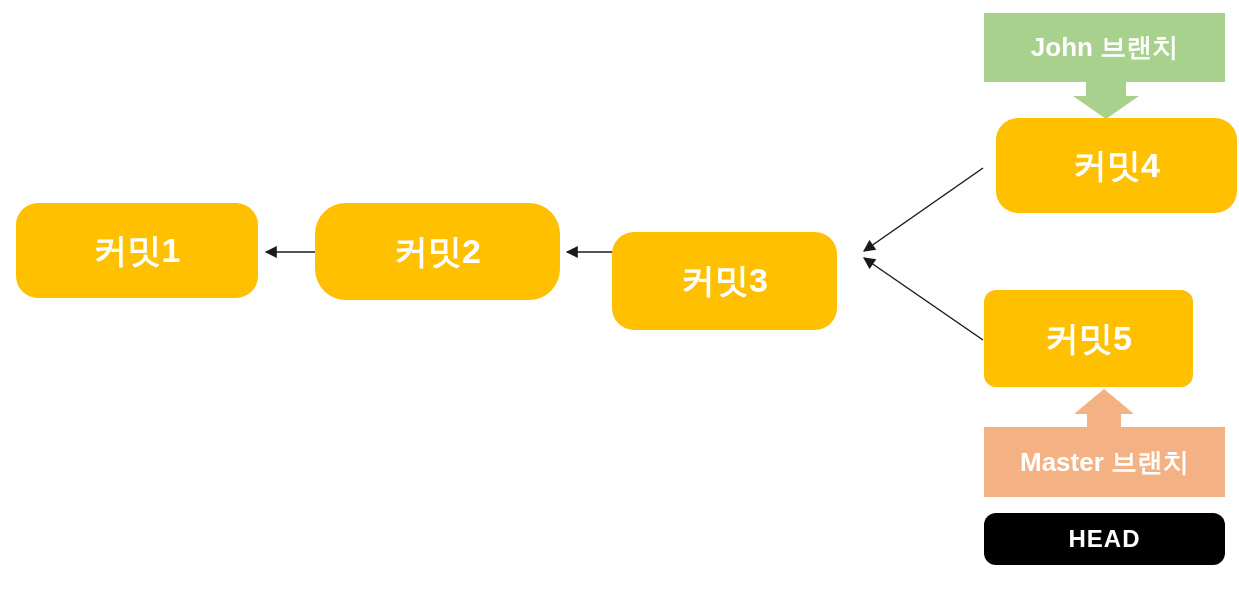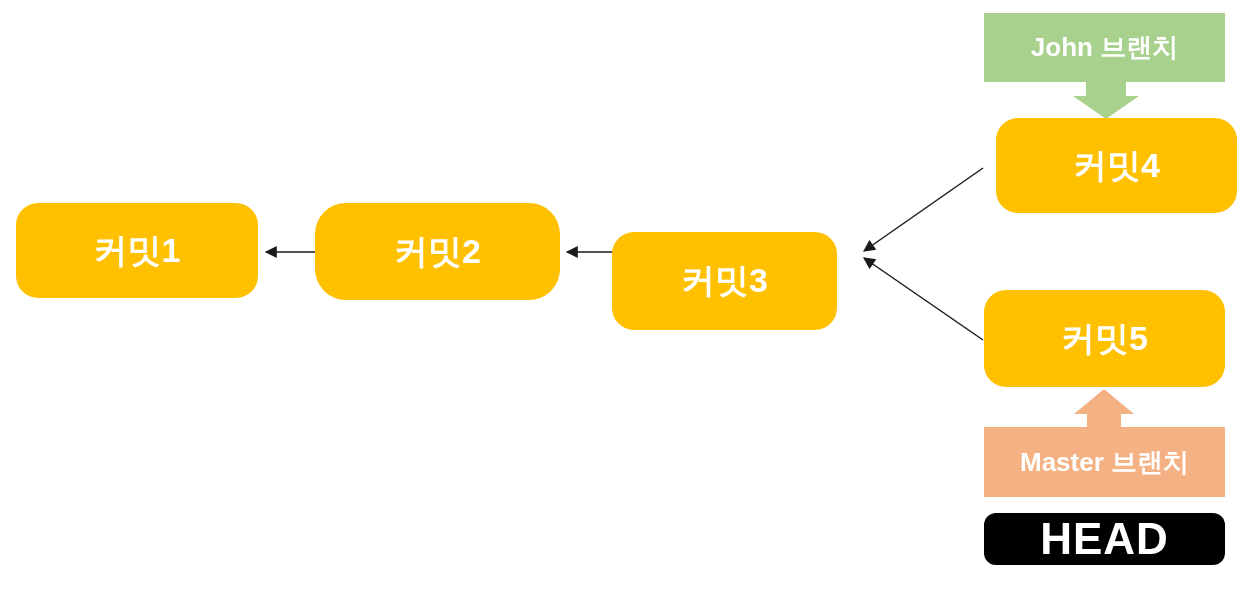--- a/index.html
+++ b/index.html
@@ -31,21 +31,21 @@
     font-size: 34px;
   }
   .branch-tag {
     font-size: 26px;
   }
   .john-tag    { background: #a9d18e; }
   .master-tag  { background: #f4b183; }
   .head-tag {
     background: #000000;
     border-radius: 12px;
-    font-size: 44px;
+    font-size: 24px;
     letter-spacing: 1px;
   }
   .overlay {
     position: absolute;
     left: 0;
     top: 0;
     width: 1239px;
     height: 614px;
     pointer-events: none;
   }
@@ -85,21 +85,21 @@
   </div>
 
   <div class="node commit" style="left:612px; top:204px; width:225px; height:98px;margin-top:28px;">
     <span>커밋3</span>
   </div>
 
   <div class="node commit" style="left:984px; top:118px; width:241px; height:95px;margin-left:12px;">
     <span>커밋4</span>
   </div>
 
-  <div class="node commit" style="left:984px; top:290px; width:241px; height:97px;">
+  <div class="node commit" style="left:984px; top:290px; width:209px; height:97px;border-radius:12px;">
     <span>커밋5</span>
   </div>
 
   <div class="node branch-tag master-tag" style="left:984px; top:427px; width:241px; height:70px;">
     <span>Master 브랜치</span>
   </div>
 
   <div class="node branch-tag john-tag" style="left:984px; top:13px; width:241px; height:69px;">
     <span>John 브랜치</span>
   </div>

